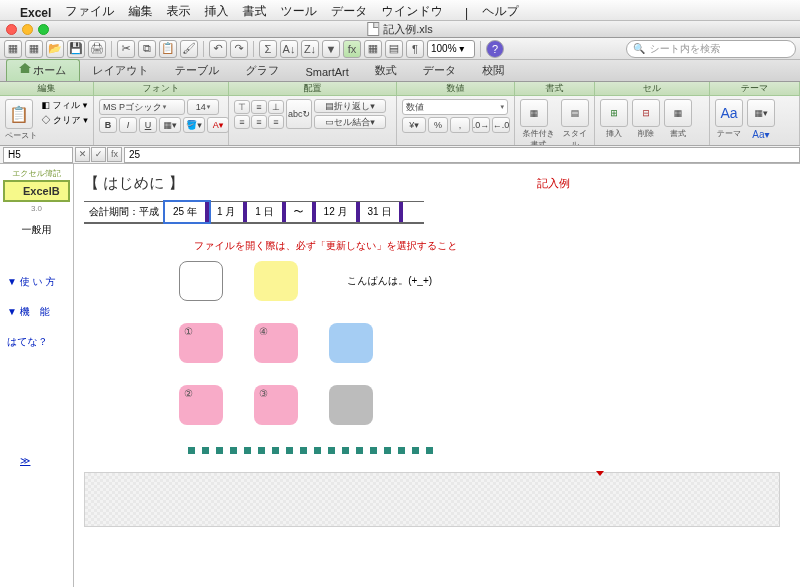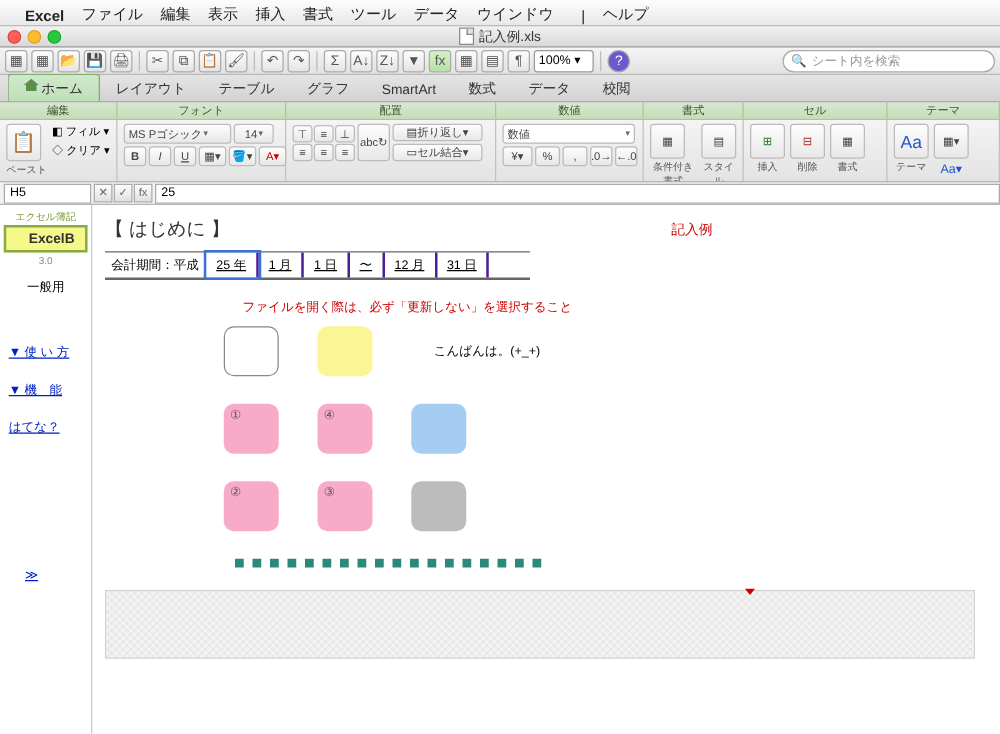--- a/index.html
+++ b/index.html
@@ -50,30 +50,30 @@
 .fbar .btns{display:flex;gap:1px;margin:0 2px;}
 .fbar .btns div{width:15px;height:15px;background:linear-gradient(#fdfdfd,#e0e0e0);border:1px solid #aaa;font-size:9px;text-align:center;line-height:13px;color:#666;}
 
 
 .content{height:432px;display:flex;background:#fff;}
 .sidebar{width:74px;border-right:1px solid #bbb;background:#fff;padding:4px 3px;font-size:10px;display:flex;flex-direction:column;}
 .logo{border:2px solid #88aa44;background:#f6f98a;padding:3px 18px;text-align:center;font-size:11px;font-weight:bold;color:#333;margin-bottom:2px;}
 .logo-sup{font-size:8px;color:#7a9a3a;text-align:center;margin-bottom:1px;}
 .ver{text-align:center;color:#888;font-size:8px;margin-bottom:10px;}
 .gen{text-align:center;font-size:10px;margin-bottom:30px;}
-.slink{color:#0020c0;text-decoration:underline;font-size:10px;margin:8px 4px;cursor:pointer;}
+.slink{color:#0020c0;font-size:10px;margin:8px 4px;cursor:pointer;}
 .arrow-up{position:absolute;bottom:130px;left:20px;color:#0020c0;font-size:10px;text-decoration:underline;}
 
 .sheet{flex:1;background:#fff;position:relative;overflow:auto;}
 .heading{display:flex;align-items:center;margin:10px 0 8px 10px;}
 .heading h2{font-size:15px;color:#333;font-weight:normal;}
 .example-label{color:#cc0000;font-size:11px;margin-left:auto;margin-right:230px;}
 .period-row{margin:0 10px 0 10px;border-top:1px solid #666;border-bottom:2px solid #666;padding:0;display:flex;align-items:center;width:340px;font-size:10px;}
 .period-row .lbl{padding:3px 5px;border-right:1px solid #000000;}
-.period-row .cell{padding:3px 8px;border-right:2px solid #4c1d95;text-align:center;text-decoration:underline;}
+.period-row .cell{padding:3px 8px;border-right:4px solid #4c1d95;text-align:center;}
 .period-row .selected{outline:2px solid #3a72d8;background:#fff;}
 .note{color:#cc0000;font-size:10px;margin:15px 0 8px 120px;}
 .boxes{margin:0 0 0 105px;}
 .boxrow{display:flex;gap:31px;align-items:center;margin-bottom:22px;text-align:center;}
 .box{width:44px;height:40px;border-radius:8px;position:relative;}
 .box.white{background:#fff;border:1px solid #888;}
 .box.yellow{background:#fbf595;}
 .box.pink{background:#f8abc8;}
 .box.blue{background:#a5cdf3;}
 .box.gray{background:#bcbcbc;}

